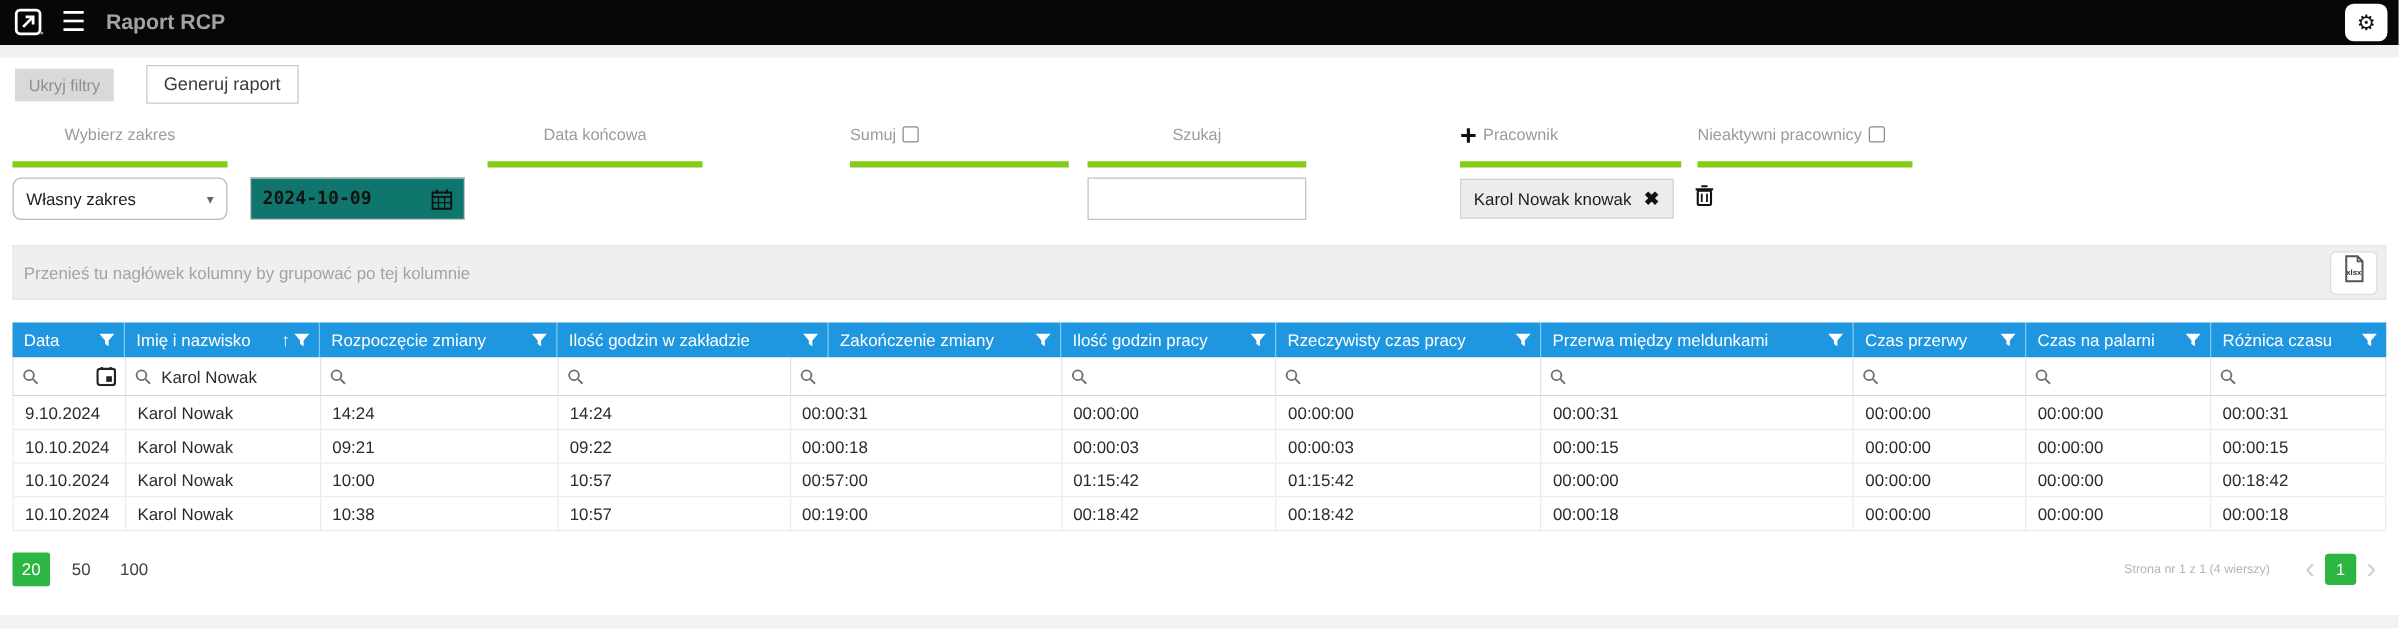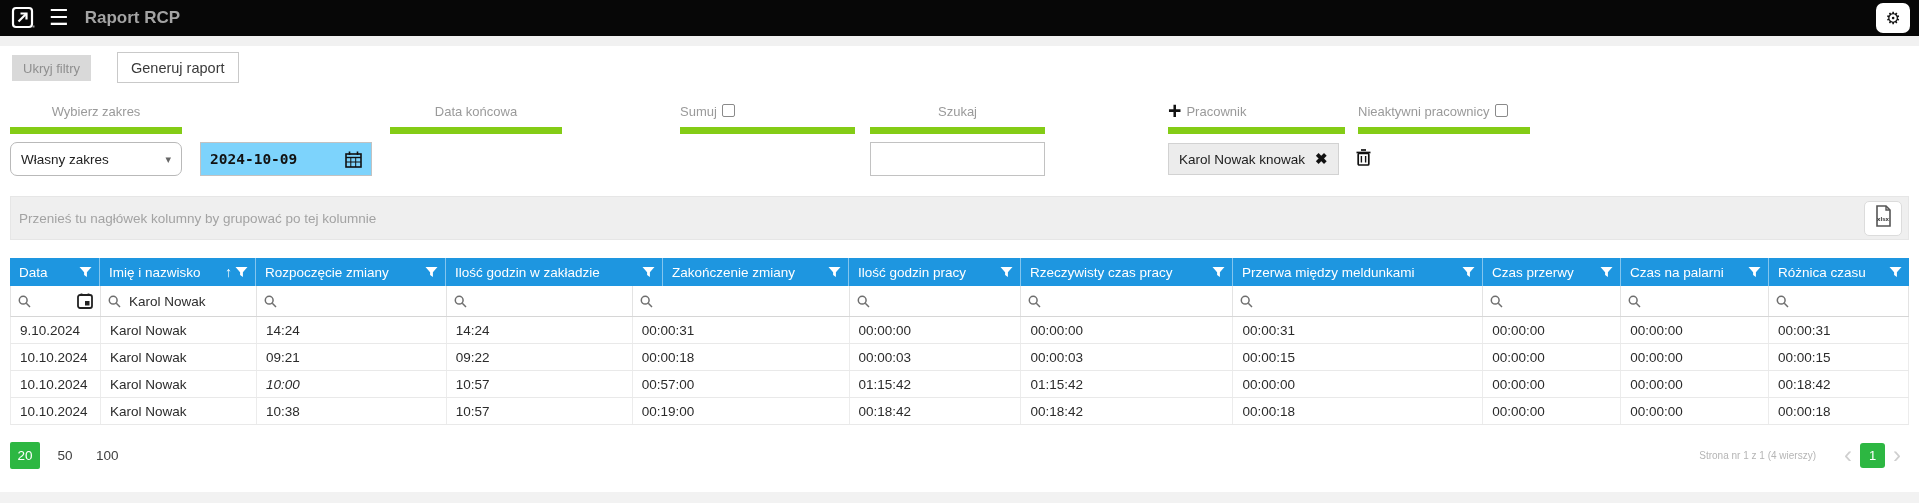--- a/index.html
+++ b/index.html
@@ -14,27 +14,27 @@
   .app-title { color:#a3a3a3; font-size:17px; font-weight:bold; margin-left:16px; }
   .settings-btn { position:absolute; right:9px; top:3px; width:34px; height:30px; background:#fff; border-radius:7px; display:flex; align-items:center; justify-content:center; font-size:17px; color:#111; cursor:pointer; }
   .substrip { position:absolute; top:36px; left:0; width:1919px; height:10px; background:#f1f1f1; }
 
   
   .btn-hide { position:absolute; left:12px; top:55px; height:26px; padding:0 11px; background:#d9d9d9; color:#8f8f8f; font-size:13px; display:flex; align-items:center; cursor:pointer; }
   .btn-generate { position:absolute; left:117px; top:52px; height:31px; padding:0 13px; background:#fff; border:1px solid #c9c9c9; color:#3a3a3a; font-size:14.5px; display:flex; align-items:center; cursor:pointer; }
 
   
   .field { position:absolute; top:104px; }
-  .field-label { height:30px; display:flex; align-items:flex-start; justify-content:center; gap:5px; padding-bottom:18px; border-bottom:7px solid #84cc16; color:#9a9a9a; font-size:13px; }
+  .field-label { height:30px; display:flex; align-items:center; justify-content:center; gap:5px; padding-bottom:18px; border-bottom:5px solid #84cc16; color:#9a9a9a; font-size:13px; }
   .field-label.left { justify-content:flex-start; }
   .checkbox { width:13px; height:13px; border:1px solid #8a8a8a; border-radius:2px; background:#fff; margin-bottom:1px; cursor:pointer; }
   .plus-icon { color:#111; font-size:23px; font-weight:bold; line-height:14px; cursor:pointer; }
   .select-box { position:absolute; top:142px; height:34px; width:172px; border:1px solid #b9b9b9; border-radius:7px; background:#fff; display:flex; align-items:center; padding:0 10px; font-size:13.5px; color:#222; cursor:pointer; }
   .select-caret { margin-left:auto; color:#666; font-size:11px; }
-  .date-box { position:absolute; top:142px; height:34px; width:172px; border:1px solid #c2c2c2; background:#7dd3fc; display:flex; align-items:center; padding:0 9px; font-family:"DejaVu Sans Mono", monospace; font-weight:bold; font-size:14.5px; color:#111; }
+  .date-box { position:absolute; top:142px; height:34px; width:172px; border:1px solid #c2c2c2; background:#0f766e; display:flex; align-items:center; padding:0 9px; font-family:"DejaVu Sans Mono", monospace; font-weight:bold; font-size:14.5px; color:#111; }
   .date-cal { margin-left:auto; cursor:pointer; display:flex; }
   .search-box { position:absolute; top:142px; height:34px; width:175px; border:1px solid #c2c2c2; background:#fff; font-size:13.5px; padding:0 8px; outline:none; font-family:"Liberation Sans",sans-serif; }
   .chip-row { position:absolute; left:1168px; top:142px; height:34px; display:flex; align-items:center; }
   .chip { height:32px; background:#ececec; border:1px solid #d2d2d2; display:flex; align-items:center; padding:0 10px; font-size:13.5px; color:#1c1c1c; gap:10px; }
   .chip-x { font-weight:bold; font-size:15px; color:#111; cursor:pointer; }
   .trash-btn { width:34px; height:32px; margin-left:8px; background:#fff; display:flex; align-items:center; justify-content:center; cursor:pointer; }
 
   
   .group-bar { position:absolute; left:10px; top:196px; width:1899px; height:44px; background:#efefef; border:1px solid #e6e6e6; display:flex; align-items:center; }
   .group-hint { margin-left:8px; color:#a3a3a3; font-size:13.5px; }
@@ -414,21 +414,21 @@
           <div class="dr-cell" style="width: 172px;">00:00:03</div>
           <div class="dr-cell" style="width: 212px;">00:00:03</div>
           <div class="dr-cell" style="width: 250px;">00:00:15</div>
           <div class="dr-cell" style="width: 138px;">00:00:00</div>
           <div class="dr-cell" style="width: 148px;">00:00:00</div>
           <div class="dr-cell" style="width: 140px;">00:00:15</div>
         </div>
         <div class="data-row">
           <div class="dr-cell" style="width: 90px;">10.10.2024</div>
           <div class="dr-cell" style="width: 156px;">Karol Nowak</div>
-          <div class="dr-cell" style="width: 190px; font-style: italic;">10:00</div>
+          <div class="dr-cell" style="width: 190px;">10:00</div>
           <div class="dr-cell" style="width: 186px;">10:57</div>
           <div class="dr-cell" style="width: 217px;">00:57:00</div>
           <div class="dr-cell" style="width: 172px;">01:15:42</div>
           <div class="dr-cell" style="width: 212px;">01:15:42</div>
           <div class="dr-cell" style="width: 250px;">00:00:00</div>
           <div class="dr-cell" style="width: 138px;">00:00:00</div>
           <div class="dr-cell" style="width: 148px;">00:00:00</div>
           <div class="dr-cell" style="width: 140px;">00:18:42</div>
         </div>
         <div class="data-row">

